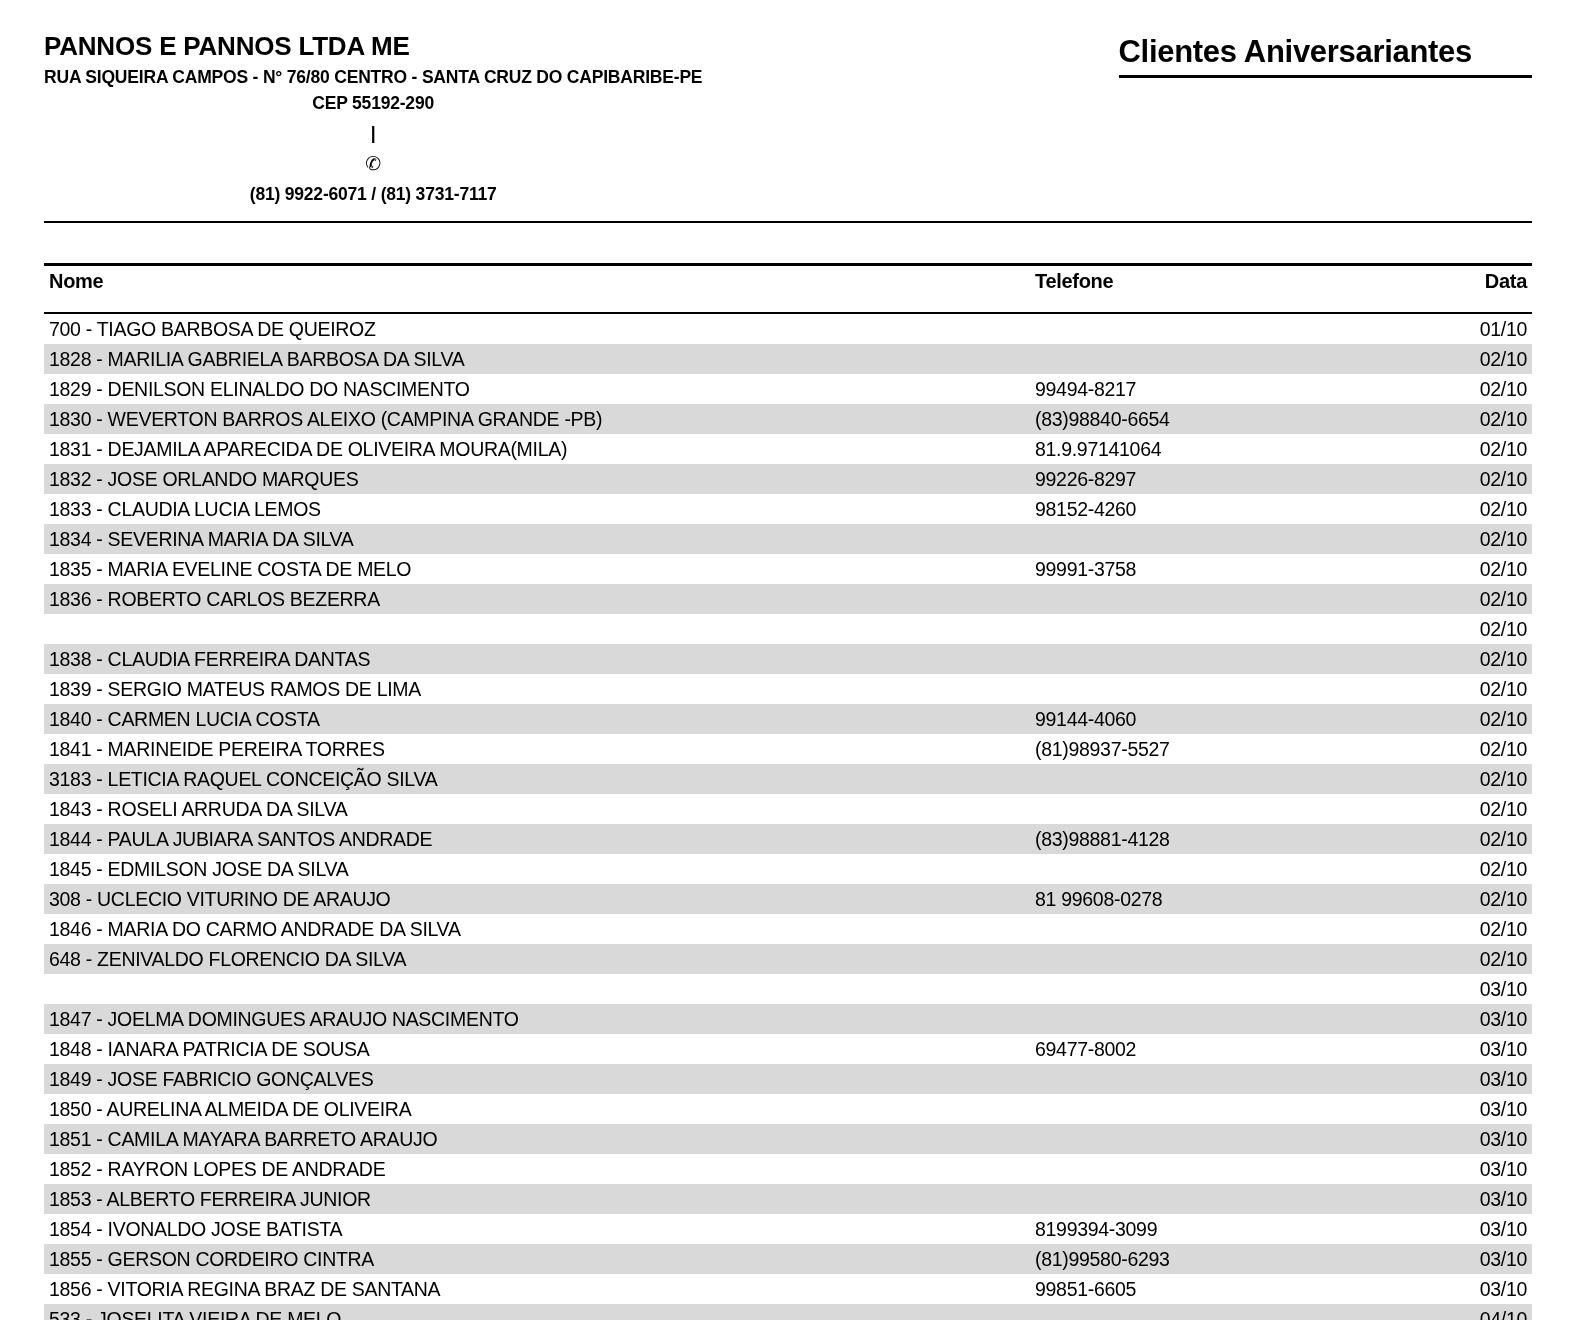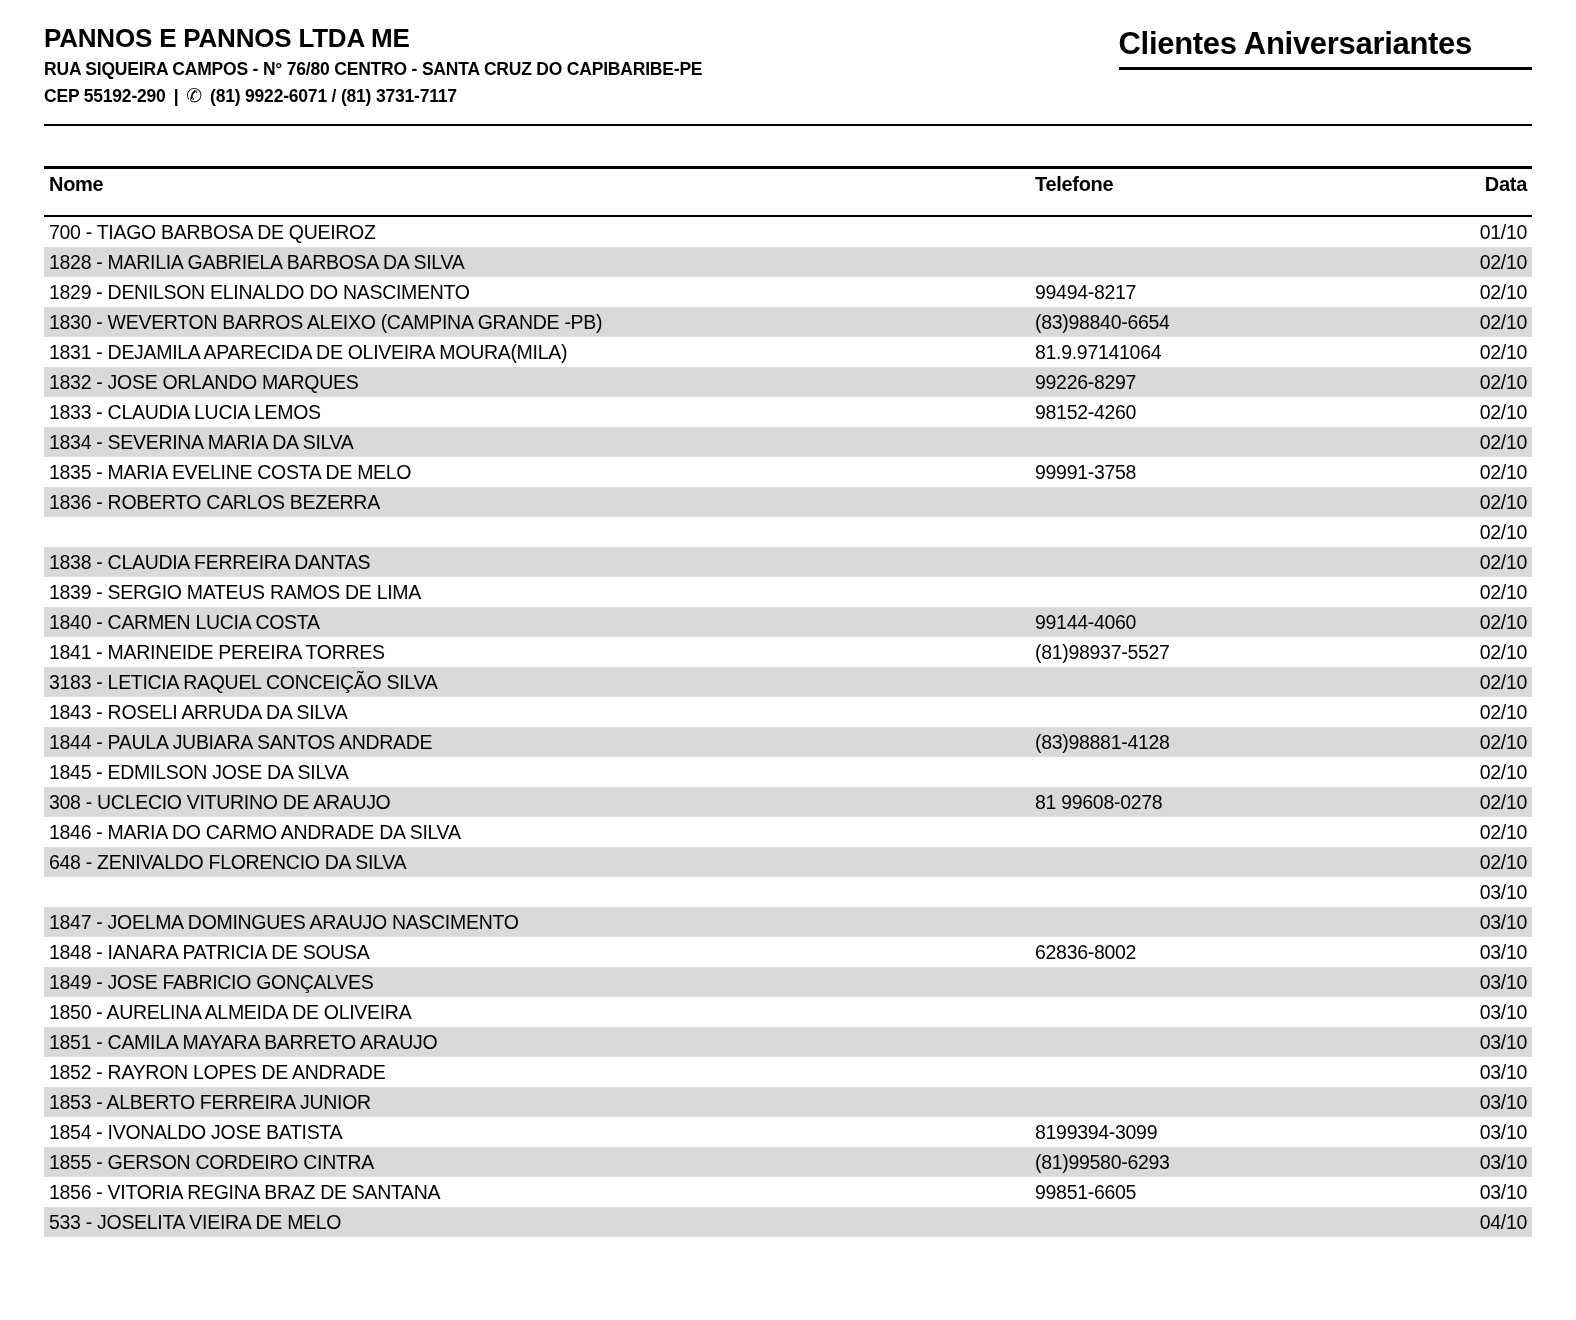--- a/index.html
+++ b/index.html
@@ -12,20 +12,21 @@
     overflow: hidden;
     font-family: "Liberation Sans", sans-serif;
     color: #000000;
   }
   
   .header {
     display: flex;
     justify-content: space-between;
     align-items: flex-start;
     padding: 24px 44px 0 44px;
+    margin-top: 8px;
   }
   .company-block { letter-spacing: -0.2px; }
   .company-name {
     font-size: 26px;
     font-weight: bold;
     line-height: 1.15;
   }
   .company-address {
     font-size: 17.5px;
     font-weight: bold;
@@ -33,20 +34,21 @@
     line-height: 1.25;
   }
   .company-cep-line {
     font-size: 17.5px;
     font-weight: bold;
     margin-top: 4px;
     line-height: 1.25;
     display: flex;
     align-items: center;
     gap: 8px;
+    flex-direction: column;
   }
   .phone-glyph {
     font-weight: normal;
     font-size: 19px;
     position: relative;
     top: -1px;
   }
   .title-block { padding-top: 2px; }
   .report-title {
     display: inline-block;
@@ -236,21 +238,21 @@
           <div class="cell tel"></div>
           <div class="cell data">03/10</div>
         </div>
         <div class="trow striped">
           <div class="cell nome">1847 - JOELMA DOMINGUES ARAUJO NASCIMENTO</div>
           <div class="cell tel"></div>
           <div class="cell data">03/10</div>
         </div>
         <div class="trow">
           <div class="cell nome">1848 - IANARA PATRICIA DE SOUSA</div>
-          <div class="cell tel">62836-8002</div>
+          <div class="cell tel">69477-8002</div>
           <div class="cell data">03/10</div>
         </div>
         <div class="trow striped">
           <div class="cell nome">1849 - JOSE FABRICIO GONÇALVES</div>
           <div class="cell tel"></div>
           <div class="cell data">03/10</div>
         </div>
         <div class="trow">
           <div class="cell nome">1850 - AURELINA ALMEIDA DE OLIVEIRA</div>
           <div class="cell tel"></div>

